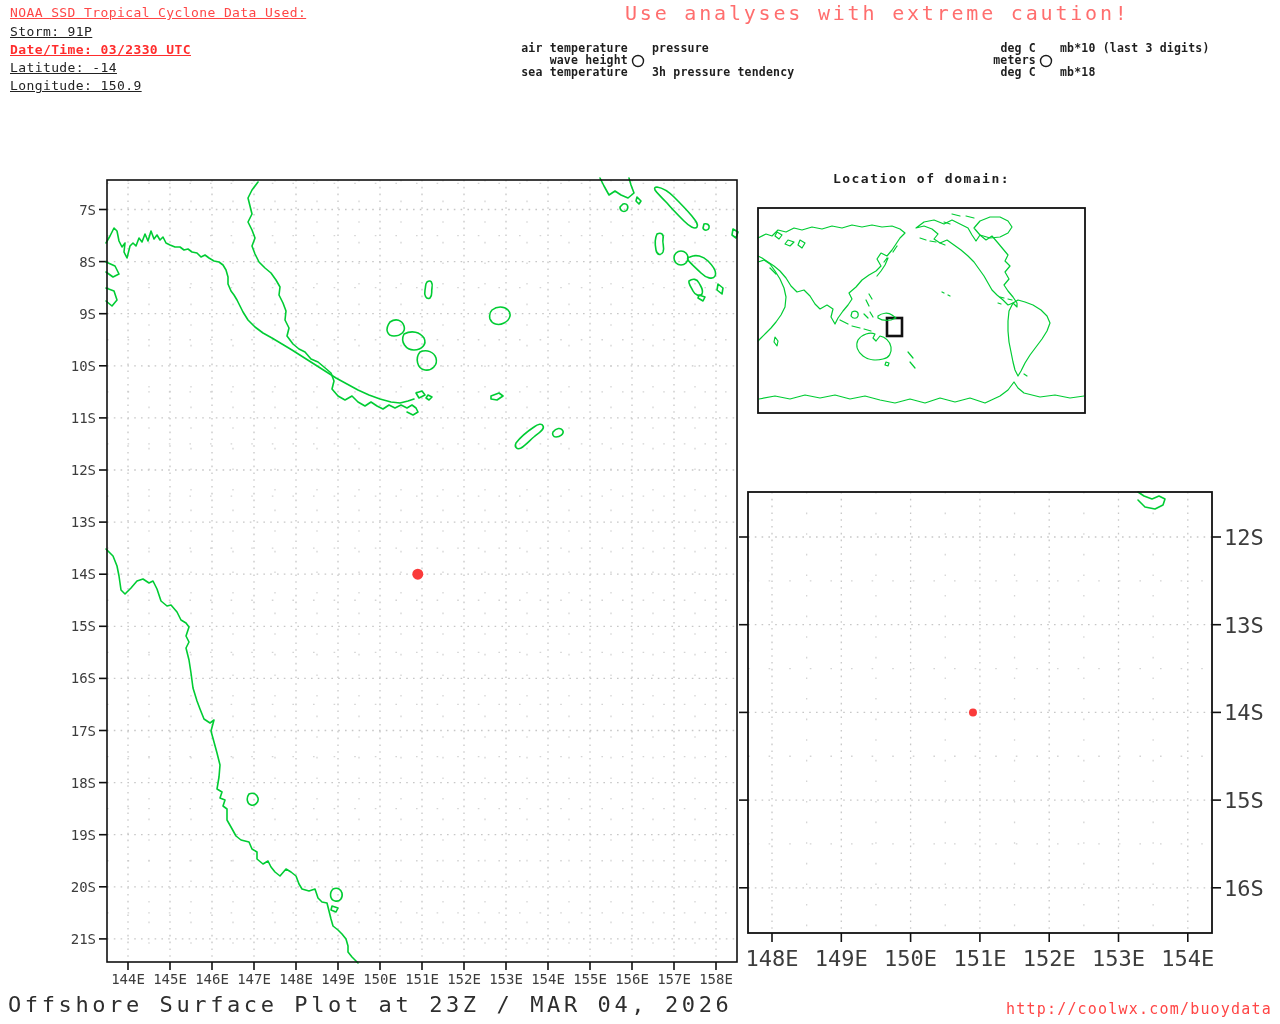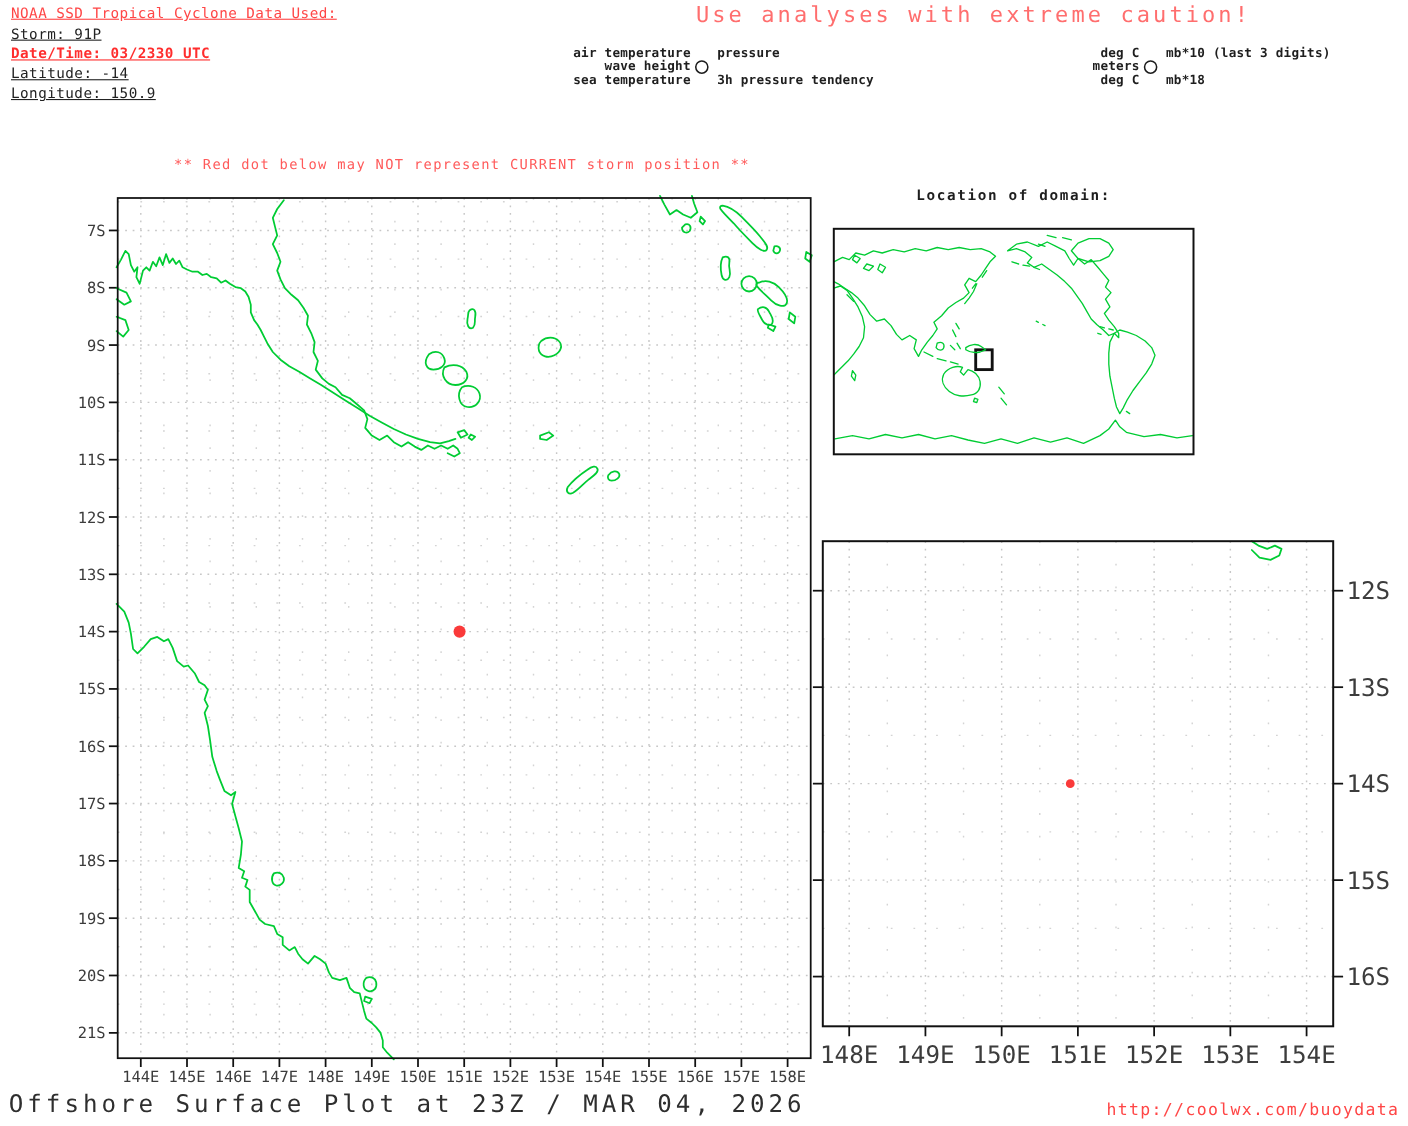--- a/index.html
+++ b/index.html
@@ -317,33 +317,32 @@
       <path class="coast-thin" d="M759,399 L775,396 790,399 805,395 820,398 835,395 850,399 865,396 880,400 895,403 910,399 925,403 940,398 955,402 970,398 985,403 1000,396 1008,390 1014,382 1018,388 1024,393 1040,397 1055,395 1070,398 1084,396"></path>
       <rect class="frame" x="758" y="208" width="327" height="205" stroke-width="1.8"></rect>
     </svg>
 
   <div class="txt hdr red" style="left:10px;top:6px">NOAA SSD Tropical Cyclone Data Used:</div>
   <div class="txt hdr" style="left:10px;top:25px">Storm: 91P</div>
   <div class="txt hdr" style="left:10px;top:43px;color:var(--red-bold);font-weight:bold">Date/Time: 03/2330 UTC</div>
   <div class="txt hdr" style="left:10px;top:61px">Latitude: -14</div>
   <div class="txt hdr" style="left:10px;top:79px">Longitude: 150.9</div>
 
-  <div class="txt caution" style="left:625px;top:3px;width:520px;text-align:center">Use analyses with extreme caution!</div>
+  <div class="txt caution" style="left:625px;top:3px;width:520px;text-align:left">Use analyses with extreme caution!</div>
 
   <div class="txt legend ralign" style="left:428px;top:42px;width:200px">air temperature</div>
   <div class="txt legend ralign" style="left:428px;top:54px;width:200px">wave height</div>
   <div class="txt legend ralign" style="left:428px;top:66px;width:200px">sea temperature</div>
   <div class="txt legend" style="left:652px;top:42px">pressure</div>
   <div class="txt legend" style="left:652px;top:66px">3h pressure tendency</div>
 
   <div class="txt legend ralign" style="left:886px;top:42px;width:150px">deg C</div>
   <div class="txt legend ralign" style="left:886px;top:54px;width:150px">meters</div>
   <div class="txt legend ralign" style="left:886px;top:66px;width:150px">deg C</div>
   <div class="txt legend" style="left:1060px;top:42px">mb*10 (last 3 digits)</div>
   <div class="txt legend" style="left:1060px;top:66px">mb*18</div>
 
-  <div class="txt warning" style="left:120px;top:143px;width:600px;text-align:center">** Red dot below may NOT represent CURRENT storm position **</div>
 
   <div class="txt inset-title" style="left:758px;top:172px;width:327px;text-align:center">Location of domain:</div>
 
   <div class="txt footer-title" style="left:8px;top:993px">Offshore Surface Plot at 23Z / MAR 04, 2026</div>
   <div class="txt footer-url" style="left:1006px;top:1002px">http://coolwx.com/buoydata</div>
 </div>
 
 </body></html>

